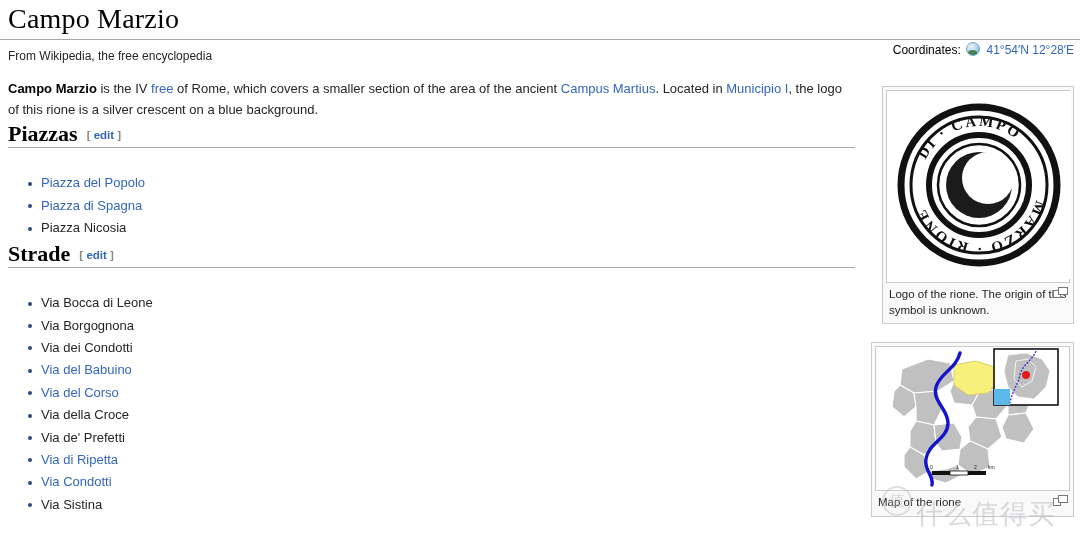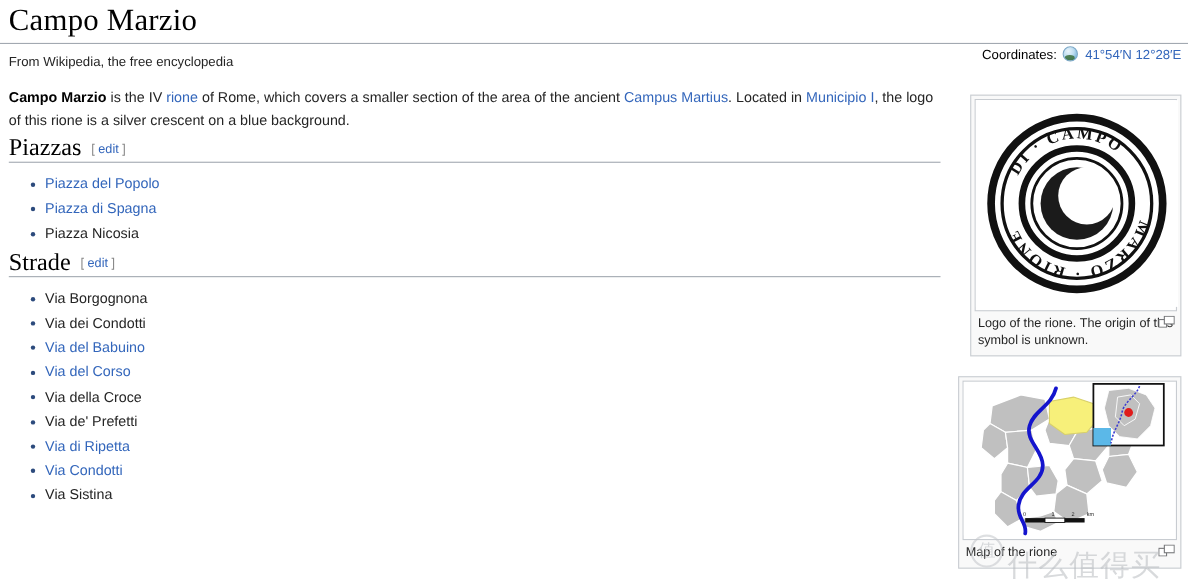--- a/index.html
+++ b/index.html
@@ -88,21 +88,21 @@
   a.wlink {
     color: #3366bb;
     text-decoration: none;
     cursor: pointer;
   }
   b { font-weight: bold; color: #000; }
 
   
   h2.section {
     font-family: "Liberation Serif", serif;
-    font-weight: normal;
+    font-weight: bold;
     font-size: 22px;
     color: #000000;
     margin: 0;
     padding: 0;
     border-bottom: 1px solid #a2a9b1;
     width: 847px;
     line-height: 1.25;
   }
   .sec-piazzas { margin-top: 24px; }
   .sec-strade  { margin-top: 27px; }
@@ -116,21 +116,21 @@
   }
   .editlink a {
     color: #3366bb;
     text-decoration: none;
     cursor: pointer;
   }
 
   
   ul.wlist {
     list-style: none;
-    margin: 8px 0 0 0;
+    margin: 24px 0 0 0;
     padding: 0 0 0 20px;
   }
   ul.wlist li {
     position: relative;
     line-height: 22.4px;
     font-size: 13px;
     color: #252525;
     padding-left: 13px;
   }
   ul.wlist li::before {
@@ -220,36 +220,37 @@
 
 <div class="coordinates">
   <span class="label">Coordinates:</span>
   <span class="globe-icon"></span>
   <span>41°54′N 12°28′E</span>
 </div>
 
 <div class="content">
 
   <p class="lead">
-    <b>Campo Marzio</b><span> is the IV </span><a class="wlink">rione</a><span> of Rome, which covers a smaller section of the area of the ancient </span><a class="wlink">Campus Martius</a><span>. Located in </span><a class="wlink">Municipio I</a><span>, the logo of this rione is a silver crescent on a blue background.</span>
+    <b>Campo Marzio</b><span> is the IV </span><a class="wlink">free</a><span> of Rome, which covers a smaller section of the area of the ancient </span><a class="wlink">Campus Martius</a><span>. Located in </span><a class="wlink">Municipio I</a><span>, the logo of this rione is a silver crescent on a blue background.</span>
   </p>
 
   <h2 class="section sec-piazzas">
     <span>Piazzas</span><span class="editlink"><span>[</span>&nbsp;<a>edit</a>&nbsp;<span>]</span></span>
   </h2>
   <ul class="wlist">
     <li><a class="wlink">Piazza del Popolo</a></li>
     <li><a class="wlink">Piazza di Spagna</a></li>
     <li><span>Piazza Nicosia</span></li>
   </ul>
 
   <h2 class="section sec-strade">
     <span>Strade</span><span class="editlink"><span>[</span>&nbsp;<a>edit</a>&nbsp;<span>]</span></span>
   </h2>
   <ul class="wlist">
+    <li><span>Via Bocca di Leone</span></li>
     <li><span>Via Borgognona</span></li>
     <li><span>Via dei Condotti</span></li>
     <li><a class="wlink">Via del Babuino</a></li>
     <li><a class="wlink">Via del Corso</a></li>
     <li><span>Via della Croce</span></li>
     <li><span>Via de' Prefetti</span></li>
     <li><a class="wlink">Via di Ripetta</a></li>
     <li><a class="wlink">Via Condotti</a></li>
     <li><span>Via Sistina</span></li>
   </ul>

